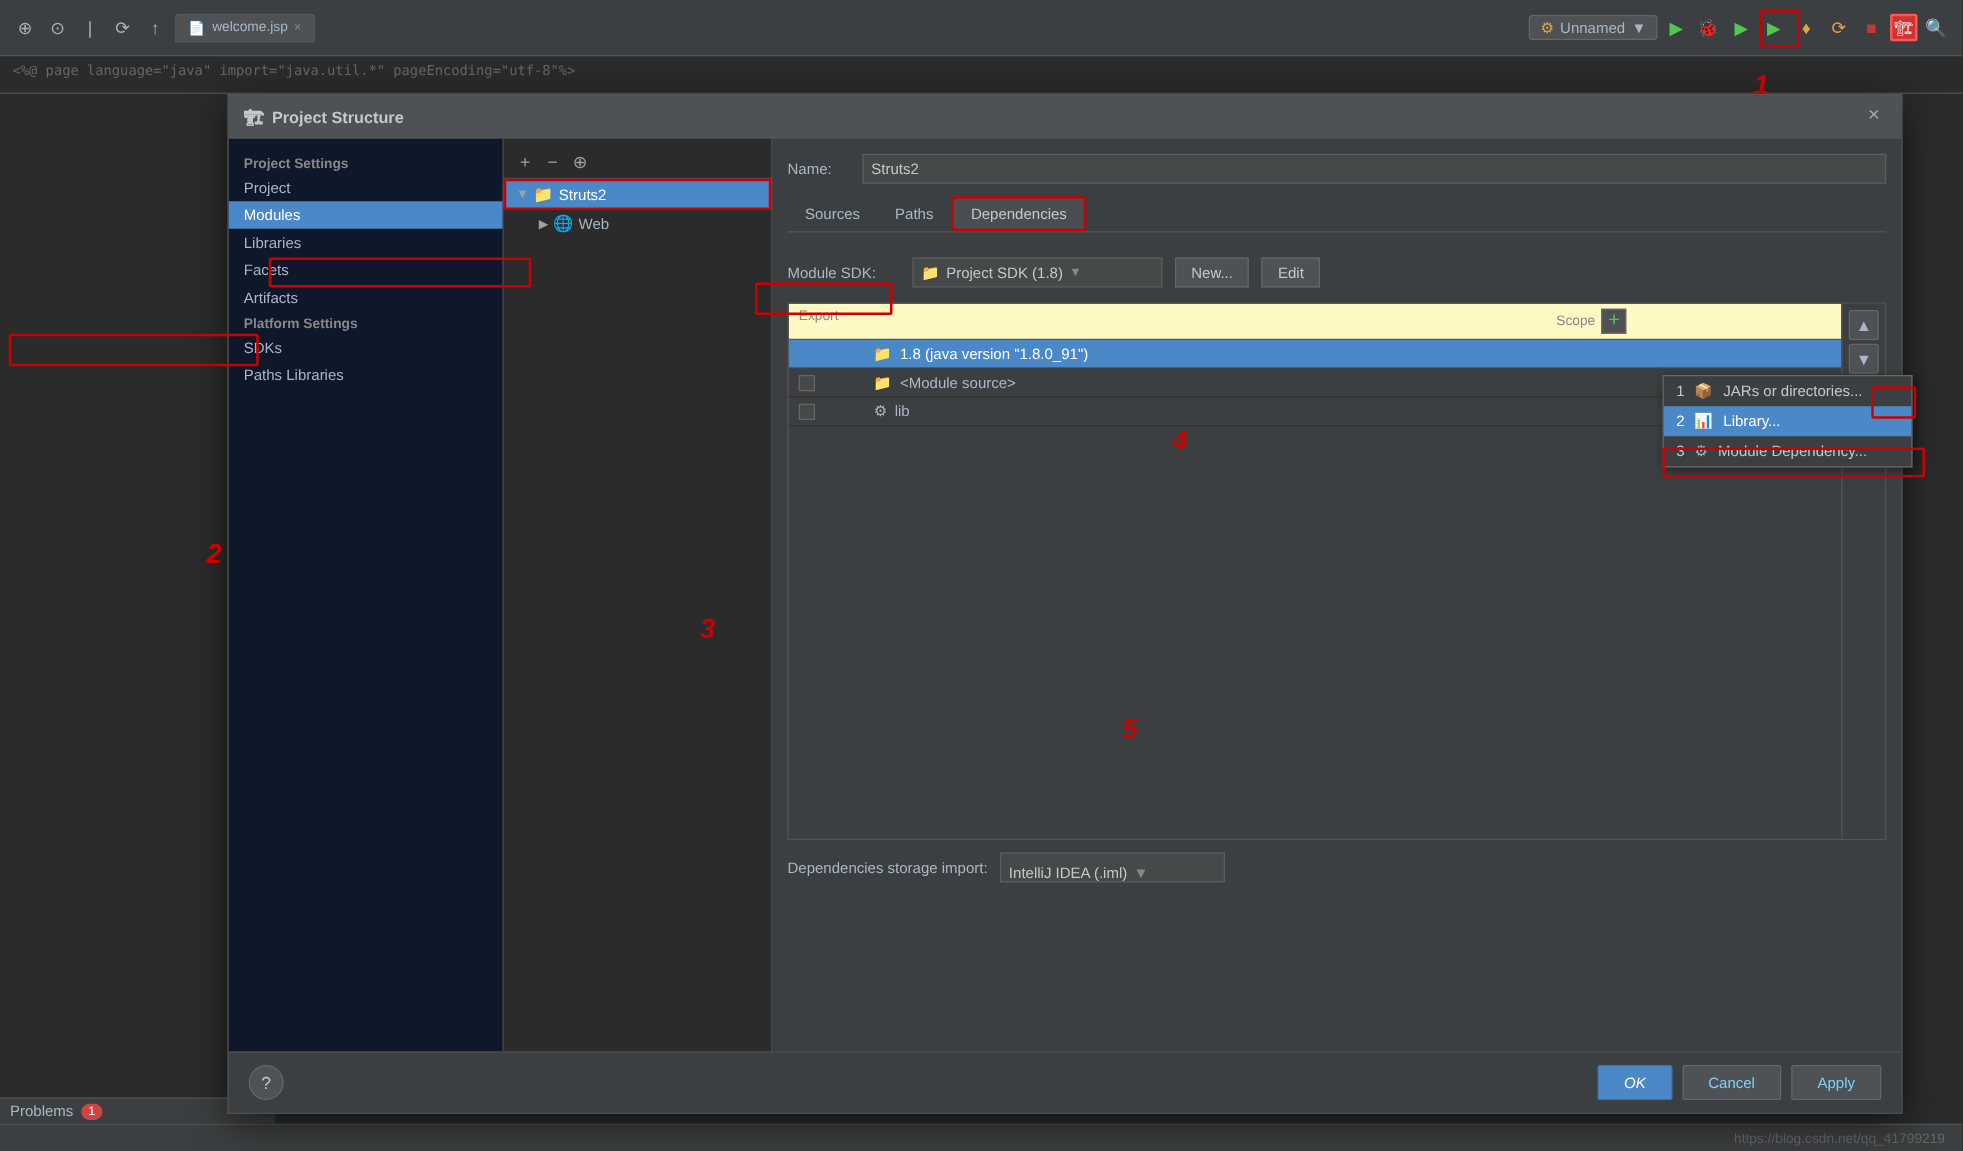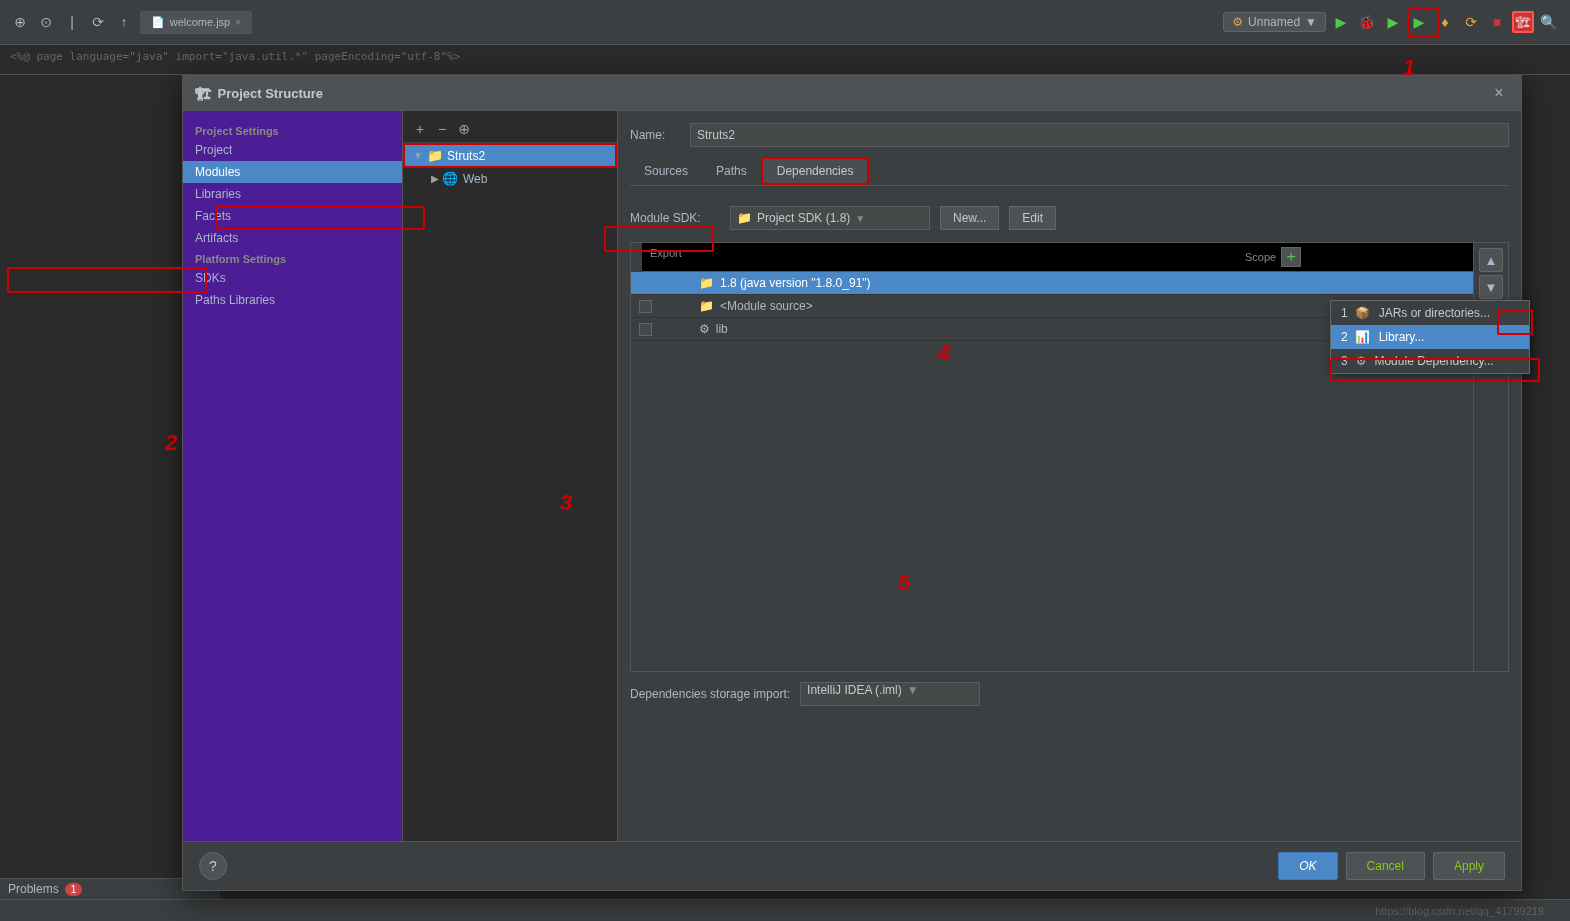--- a/index.html
+++ b/index.html
@@ -140,21 +140,21 @@
     }
 
     .dialog-body {
       display: flex;
       height: 730px;
     }
 
     
     .sidebar {
       width: 220px;
-      background: #4c1d95;
+      background: #0f172a;
       border-right: 1px solid #555;
       padding: 10px 0;
       display: flex;
       flex-direction: column;
     }
     .sidebar-section-label {
       font-size: 11px;
       color: #888;
       padding: 4px 12px 2px;
       font-weight: bold;
@@ -296,26 +296,25 @@
       background: #4e5254;
       border: 1px solid #666;
       color: #c5c8cc;
       padding: 3px 12px;
       font-size: 12px;
       cursor: pointer;
       height: 24px;
     }
     .deps-table-header {
       display: flex;
-      background: #000000;
+      background: #fef9c3;
       border-bottom: 1px solid #555;
       padding: 4px 8px;
       font-size: 11px;
       color: #888;
-      margin-left: 11px;
     }
     .deps-table-header .col-export { width: 60px; }
     .deps-table-header .col-scope {
       width: 220px;
       display: flex;
       align-items: center;
       gap: 5px;
     }
     .add-dep-btn {
       width: 20px;
@@ -385,21 +384,21 @@
     
     .deps-storage-row {
       display: flex;
       align-items: center;
       gap: 10px;
       margin-top: 10px;
     }
     .deps-storage-label { font-size: 12px; color: #a9b7c6; }
     .deps-storage-select {
       display: flex;
-      align-items: flex-start;
+      align-items: flex-end;
       background: #45494a;
       border: 1px solid #5a5e62;
       height: 24px;
       padding: 0 6px;
       gap: 5px;
       font-size: 12px;
       color: #c5c8cc;
       min-width: 180px;
       cursor: pointer;
     }
@@ -413,21 +412,21 @@
       align-items: center;
       justify-content: space-between;
     }
     .footer-right {
       display: flex;
       gap: 8px;
     }
     .footer-btn {
       background: #4e5254;
       border: 1px solid #666;
-      color: #84cc16;
+      color: #7dd3fc;
       padding: 6px 20px;
       font-size: 12px;
       cursor: pointer;
       border-radius: 2px;
     }
     .footer-btn.ok-btn {
       background: #4a88c7;
       border-color: #3a78b7;
       color: #ffffff;
       font-style: italic;
@@ -451,21 +450,21 @@
       position: absolute;
       bottom: 0;
       left: 0;
       right: 0;
       height: 22px;
       background: #3c3f41;
       border-top: 1px solid #555;
       display: flex;
       align-items: center;
       justify-content: flex-end;
-      padding: 0 26px;
+      padding: 0 14px;
       font-size: 11px;
       color: #666;
     }
     .problems-bar {
       position: absolute;
       bottom: 22px;
       left: 0;
       width: 220px;
       background: #3c3f41;
       padding: 3px 8px;

